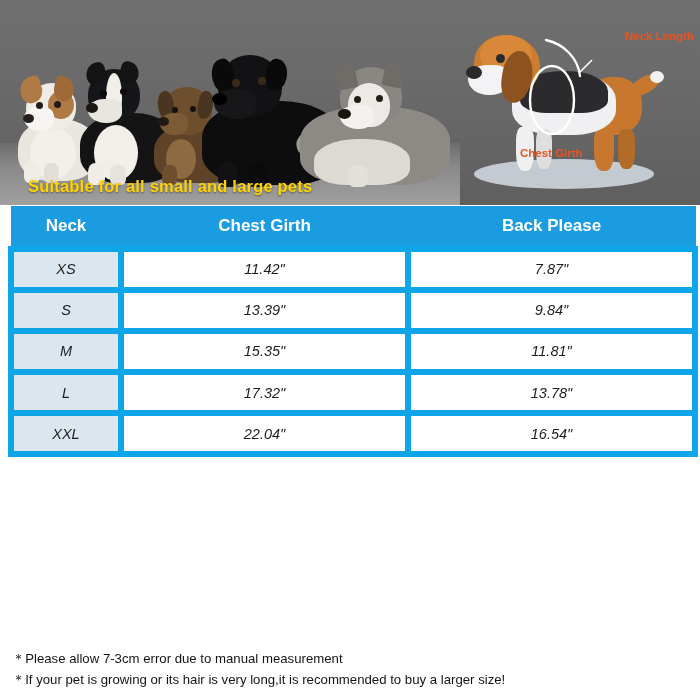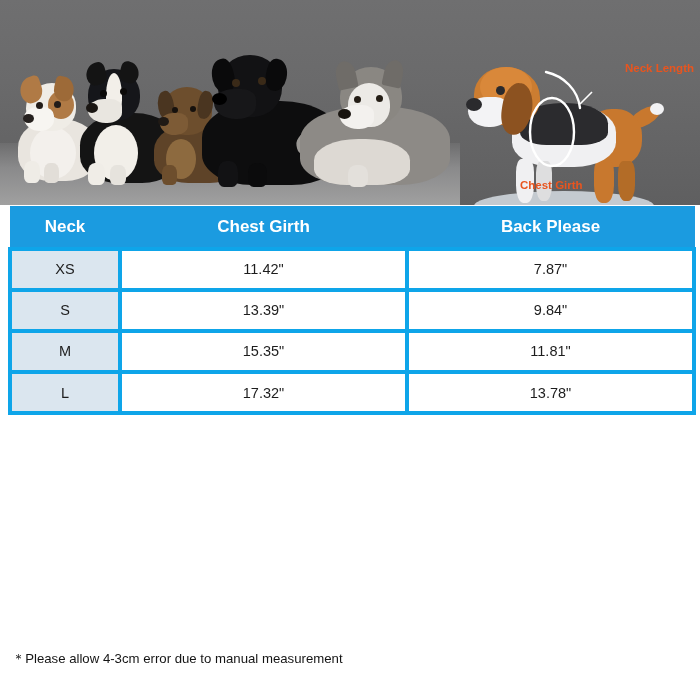--- a/index.html
+++ b/index.html
@@ -120,21 +120,21 @@
   .d5 .nose { left: 42px; bottom: 66px; width: 13px; height: 10px; background:#18140f; border-radius:50%; }
   .d5 .eye1 { left: 58px; bottom: 82px; width: 7px; height: 7px; background:#241d15; border-radius:50%; }
   .d5 .eye2 { left: 80px; bottom: 83px; width: 7px; height: 7px; background:#241d15; border-radius:50%; }
   .d5 .tail { left: 0px; bottom: 30px; width: 46px; height: 28px; background:#9b9894; border-radius: 50% 40% 60% 40%; transform: rotate(-12deg); }
   .d5 .leg1 { left: 52px; bottom: -2px; width: 20px; height: 22px; background:#e3e0db; border-radius: 40% 40% 30% 30%; }
 
   
   .illus {
     position: absolute;
     right: 0; top: 0;
-    width: 250px; height: 197px; margin-top: 32px;
+    width: 250px; height: 197px;
   }
   .illus .ground {
     position: absolute; left: 24px; bottom: 8px;
     width: 180px; height: 30px;
     background: #cfd6dd; border-radius: 50%;
     opacity: .9;
   }
   .beagle { position: absolute; left: 18px; bottom: 18px; width: 200px; height: 165px; }
   .beagle .torso { position:absolute; left: 44px; bottom: 44px; width: 104px; height: 62px; background:#f0f0f2; border-radius: 44% 44% 40% 40%; }
   .beagle .saddle { position:absolute; left: 52px; bottom: 66px; width: 88px; height: 42px; background:#2b2b2e; border-radius: 48% 48% 30% 30%; }
@@ -182,22 +182,23 @@
     font-weight: bold;
     height: 42px;
     border: 1px solid #1b9be0;
     text-align: center;
   }
   tbody td {
     height: 41.2px;
     font-size: 14.5px;
     color: #1d1d1d;
     text-align: center;
-    border: 4px solid #0ea5e9;
+    border: 6px solid #0ea5e9;
     background: #ffffff;
+    font-style: italic;
   }
   tbody td.size-cell {
     background: #dbe6ef;
     font-size: 14.5px;
   }
   col.c1 { width: 110px; }
   col.c2 { width: 287px; }
   col.c3 { width: 287px; }
 
   
@@ -288,20 +289,21 @@
           <div class="blob face"></div>
         <div class="blob ear-l"></div>
           <div class="blob ear-r"></div>
         <div class="blob snout"></div>
           <div class="blob nose"></div>
         <div class="blob eye1"></div>
           <div class="blob eye2"></div>
       </div>
     </div>
 
+    <div class="tagline">Suitable for all small and large pets</div>
 
     <div class="illus">
       <div class="ground"></div>
 
       <div class="beagle">
         <div class="tail"></div>
           <div class="tailtip"></div>
         <div class="rump"></div>
         <div class="legbl"></div>
           <div class="legbr"></div>
@@ -357,21 +359,27 @@
         <tr>
           <td class="size-cell">M</td>
           <td>15.35"</td>
           <td>11.81"</td>
         </tr>
         <tr>
           <td class="size-cell">L</td>
           <td>17.32"</td>
           <td>13.78"</td>
         </tr>
+        <tr>
+          <td class="size-cell">XXL</td>
+          <td>22.04"</td>
+          <td>16.54"</td>
+        </tr>
       </tbody>
     </table>
   </div>
 
   <div class="notes">
-    <div class="note">＊Please allow 4-3cm error due to manual measurement</div>
+    <div class="note">＊Please allow 7-3cm error due to manual measurement</div>
+    <div class="note">＊If your pet is growing or its hair is very long,it is recommended to buy a larger size!</div>
   </div>
 
 </div>
 
 </body></html>

